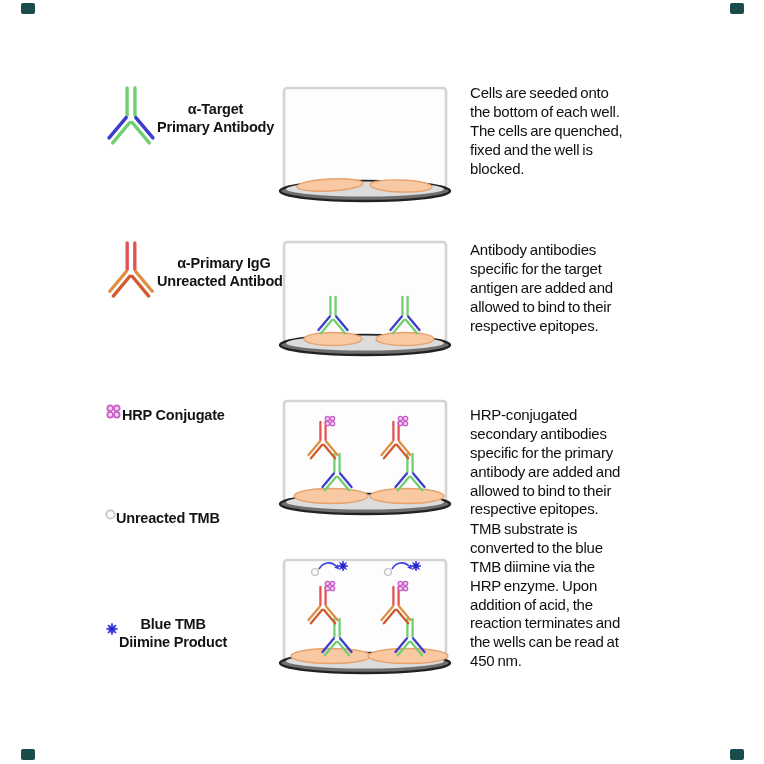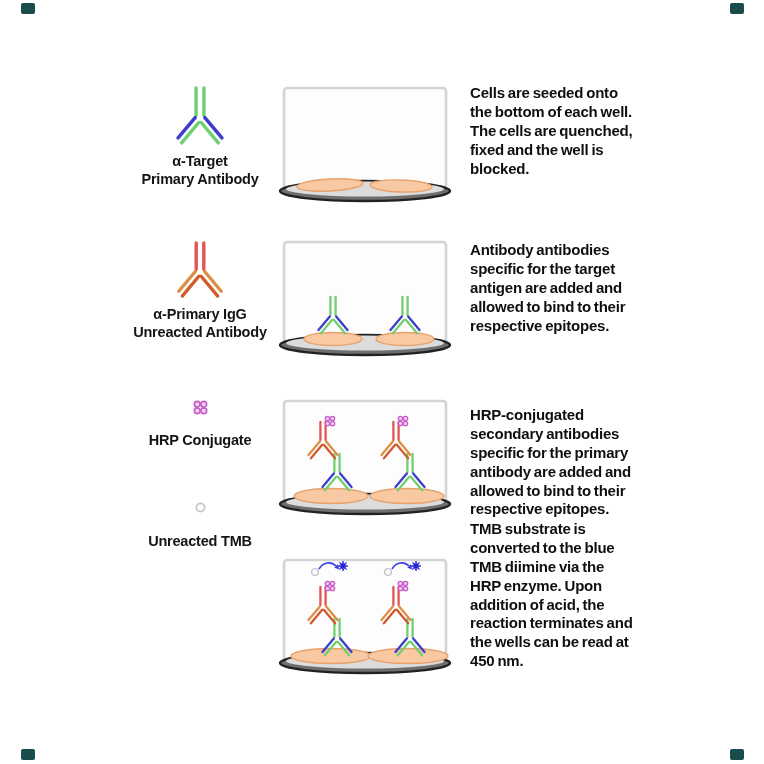--- a/index.html
+++ b/index.html
@@ -2,24 +2,24 @@
 <html><head>
 <meta charset="utf-8">
 <style>
   html,body{margin:0;padding:0;background:#ffffff;}
   .canvas{position:relative;width:764px;height:764px;background:#ffffff;overflow:hidden;
           font-family:"Liberation Sans","DejaVu Sans",sans-serif;}
   .corner-mark{position:absolute;width:14px;height:11px;background:#1a4c4c;border-radius:2px;}
   .cm-tl{left:21px;top:3px;} .cm-tr{left:730px;top:3px;}
   .cm-bl{left:21px;top:749px;} .cm-br{left:730px;top:749px;}
 
-  .legend{position:absolute;left:105px;width:190px;display:flex;flex-direction:column;align-items:center;}
+  .legend{position:absolute;left:105px;width:190px;display:flex;flex-direction:row;align-items:center;}
   .legend-label{margin-top:6px;font-size:14.5px;font-weight:bold;color:#141414;text-align:center;
                 line-height:1.22;white-space:pre-line;letter-spacing:-0.2px;}
-  .desc{position:absolute;left:470px;width:250px;font-size:15px;font-weight:bold;color:#0f0f0f;
+  .desc{position:absolute;left:470px;width:250px;font-size:15px;font-weight:normal;color:#0f0f0f;
         line-height:1.26;white-space:pre-line;letter-spacing:-0.2px;word-spacing:-1px;}
   .well{position:absolute;left:277px;width:176px;height:122px;}
 
   
   .ab-green{--stem:#71cf71;--outer:#3d3dcc;--inner:#71cf71;}
   .ab-red{--stem:#e25353;--outer:#de8f44;--inner:#cf5b2e;}
   .cell{fill:#f8c9a2;stroke:#e8a26c;stroke-width:1.4;}
   .arrow{stroke:#3c3ce0;stroke-width:1.6;fill:none;}
   .arrow-head{fill:#3c3ce0;}
   .well-wall{fill:#fdfdfd;stroke:#d4d4d4;stroke-width:2.6;}
@@ -108,28 +108,28 @@
   <div class="desc" style="top:241px">Antibody antibodies
 specific for the target
 antigen are added and
 allowed to bind to their
 respective epitopes.</div>
 
   <div class="legend" style="top:399px">
     <svg width="17" height="17" viewBox="-6.5 -6.5 13 13">
       <use href="#hrp-dots"></use>
     </svg>
-    <div class="legend-label" style="margin-top:16px">HRP Conjugate</div>
+    <div class="legend-label" style="margin-top:8px">HRP Conjugate</div>
   </div>
 
   <div class="legend" style="top:502px">
     <svg width="11" height="11" viewBox="-4.5 -4.5 9 9">
       <use href="#tmb-circle"></use>
     </svg>
-    <div class="legend-label" style="margin-top:20px">Unreacted TMB</div>
+    <div class="legend-label" style="margin-top:8px">Unreacted TMB</div>
   </div>
 
   <svg class="well" style="top:397px" viewBox="0 0 176 122">
     <rect class="well-wall" x="7" y="4" width="162" height="103" rx="3"></rect>
     <ellipse class="well-base" cx="88" cy="107" rx="85" ry="10"></ellipse>
     <ellipse class="well-floor" cx="88" cy="105" rx="79" ry="7.5"></ellipse>
     <ellipse class="cell" cx="54" cy="99" rx="37" ry="7.5"></ellipse>
     <ellipse class="cell" cx="130" cy="99" rx="37" ry="7.5"></ellipse>
     <use href="#ab" class="ab-green" transform="translate(60,78)"></use>
     <use href="#ab" class="ab-red" transform="translate(46,46)"></use>
@@ -139,20 +139,27 @@
     <use href="#hrp-dots" transform="translate(126,24)"></use>
   </svg>
 
   <div class="desc" style="top:406px">HRP-conjugated
 secondary antibodies
 specific for the primary
 antibody are added and
 allowed to bind to their
 respective epitopes.</div>
 
+  <div class="legend" style="top:606px">
+    <svg width="14" height="14" viewBox="-6 -6 12 12">
+      <use href="#star"></use>
+    </svg>
+    <div class="legend-label" style="margin-top:10px">Blue TMB
+Diimine Product</div>
+  </div>
 
   <svg class="well" style="top:556px" viewBox="0 0 176 122">
     <rect class="well-wall" x="7" y="4" width="162" height="103" rx="3"></rect>
     <ellipse class="well-base" cx="88" cy="107" rx="85" ry="10"></ellipse>
     <ellipse class="well-floor" cx="88" cy="105" rx="79" ry="7.5"></ellipse>
     <ellipse class="cell" cx="54" cy="100" rx="40" ry="7.5"></ellipse>
     <ellipse class="cell" cx="131" cy="100" rx="40" ry="7.5"></ellipse>
 
     <use href="#ab" class="ab-green" transform="translate(60,84)"></use>
     <use href="#ab" class="ab-red" transform="translate(46,52)"></use>

